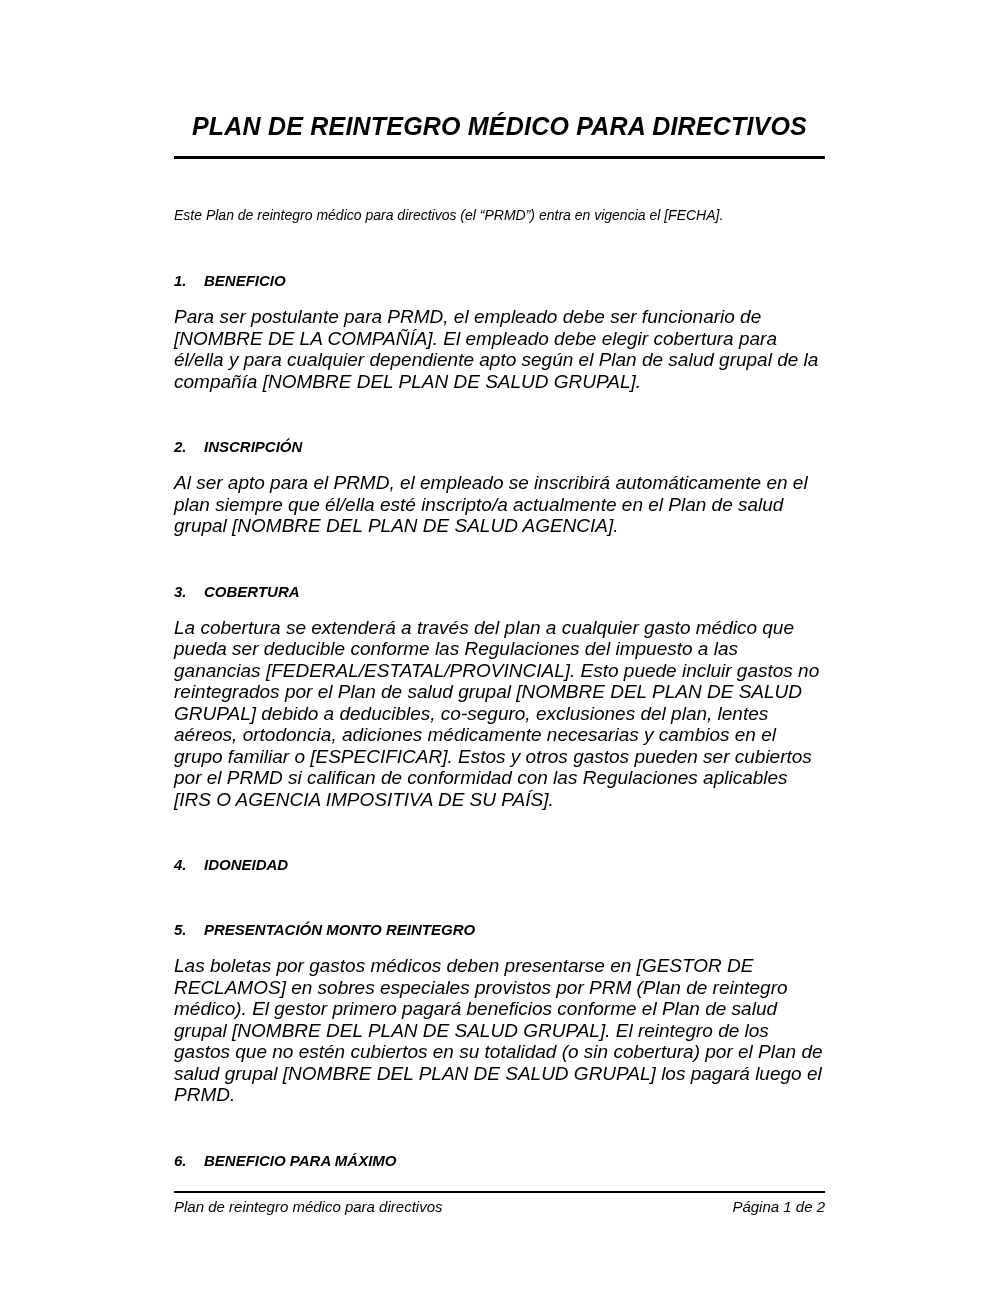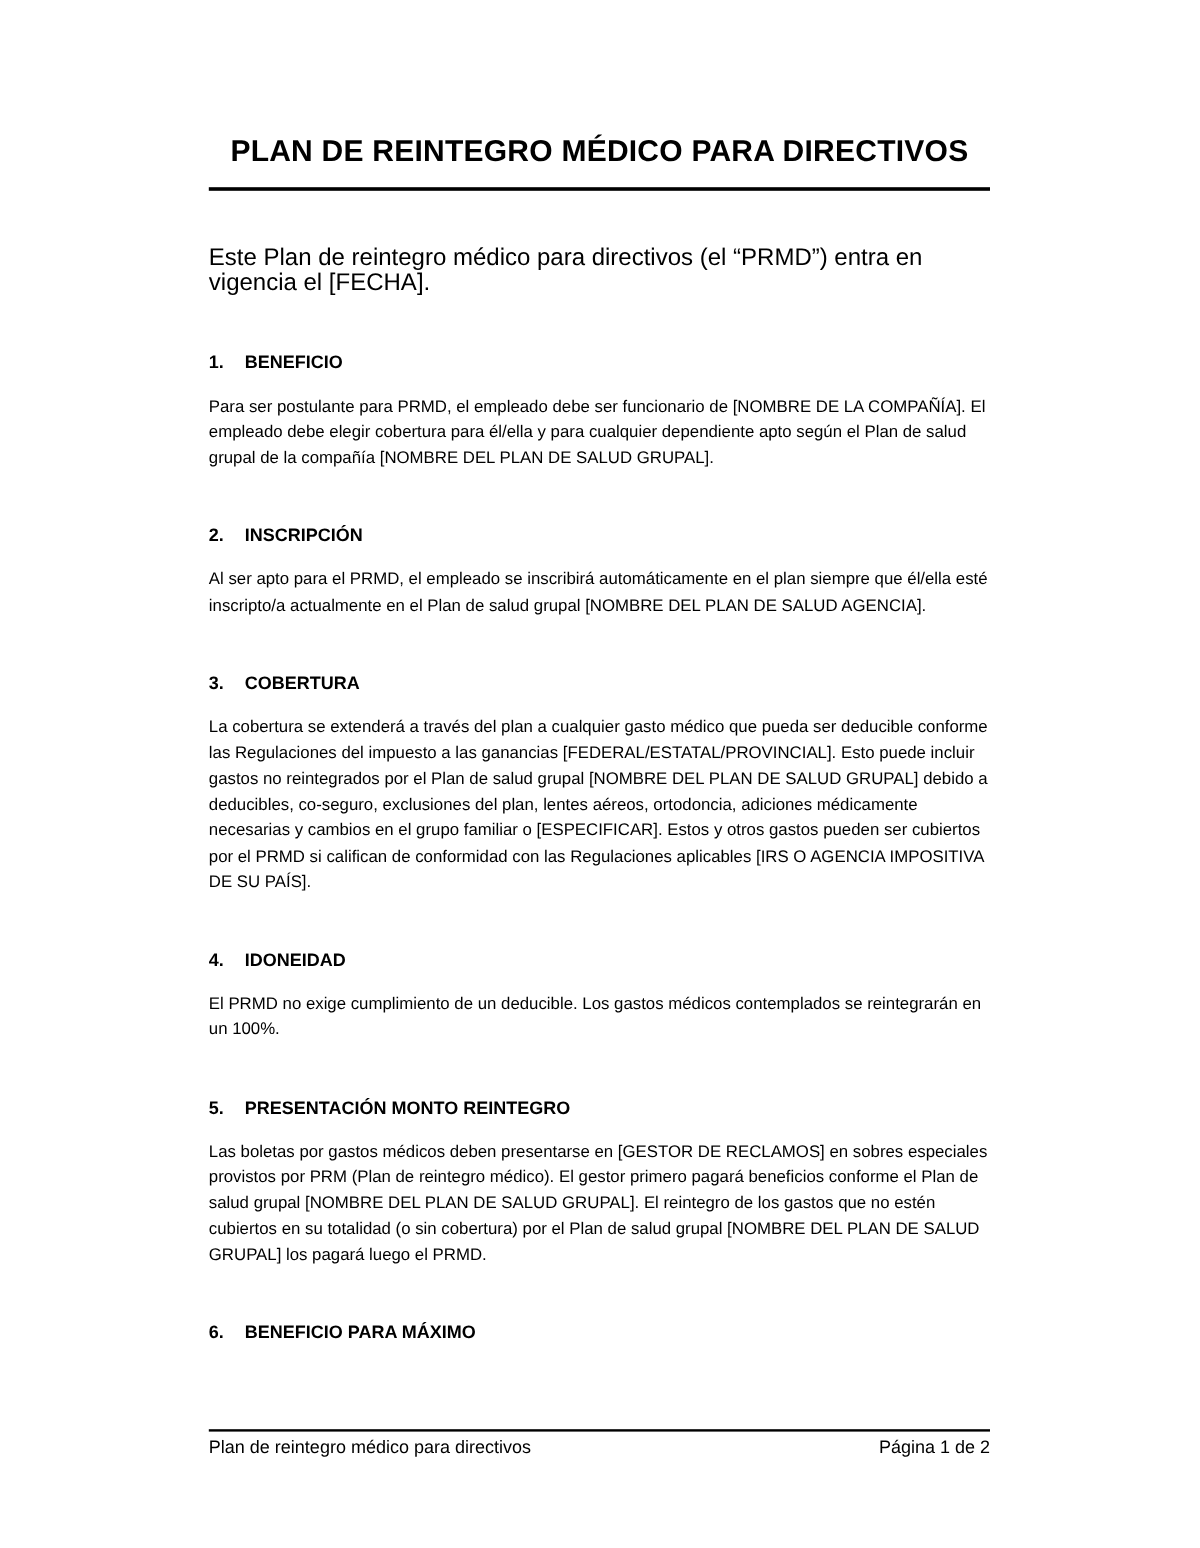--- a/index.html
+++ b/index.html
@@ -11,20 +11,21 @@
     font-family: "Liberation Sans", sans-serif;
     color: #000000;
   }
   .page {
     position: relative;
     width: 888px;
     height: 1290px;
     margin: 0 auto;
     background: #ffffff;
     overflow: hidden;
+    font-style: italic;
   }
   .content {
     position: absolute;
     left: 118px;
     right: 119px;
     top: 0;
   }
   .doc-title {
     margin-top: 112px;
     text-align: center;
@@ -34,40 +35,40 @@
     line-height: 1.15;
   }
   .title-rule {
     border: none;
     border-top: 3px solid #000000;
     margin: 15px 0 0 0;
     height: 0;
   }
   .intro {
     margin-top: 46px;
-    font-size: 20px;
+    font-size: 14px;
     line-height: 21.5px;
   }
   .section {
     margin-top: 44px;
   }
   .section-heading {
     display: flex;
     align-items: baseline;
     font-size: 15px;
     font-weight: bold;
     line-height: 21px;
   }
   .section-number {
     flex: none;
     width: 30px;
   }
   .section-body {
     margin-top: 15px;
-    font-size: 14px;
+    font-size: 19px;
     line-height: 21.5px;
   }
   .footer {
     position: absolute;
     left: 118px;
     right: 119px;
     top: 1191px;
     border-top: 2px solid #000000;
     padding-top: 3px;
     display: flex;
@@ -111,21 +112,20 @@
       <span>COBERTURA</span>
     </div>
     <p class="section-body">La cobertura se extenderá a través del plan a cualquier gasto médico que pueda ser deducible conforme las Regulaciones del impuesto a las ganancias [FEDERAL/ESTATAL/PROVINCIAL]. Esto puede incluir gastos no reintegrados por el Plan de salud grupal [NOMBRE DEL PLAN DE SALUD GRUPAL] debido a deducibles, co-seguro, exclusiones del plan, lentes aéreos, ortodoncia, adiciones médicamente necesarias y cambios en el grupo familiar o [ESPECIFICAR]. Estos y otros gastos pueden ser cubiertos por el PRMD si califican de conformidad con las Regulaciones aplicables [IRS O AGENCIA IMPOSITIVA DE SU PAÍS].</p>
   </div>
 
   <div class="section">
     <div class="section-heading">
       <span class="section-number">4.</span>
       <span>IDONEIDAD</span>
     </div>
-    <p class="section-body">El PRMD no exige cumplimiento de un deducible. Los gastos médicos contemplados se reintegrarán en un 100%.</p>
   </div>
 
   <div class="section">
     <div class="section-heading">
       <span class="section-number">5.</span>
       <span>PRESENTACIÓN MONTO REINTEGRO</span>
     </div>
     <p class="section-body">Las boletas por gastos médicos deben presentarse en [GESTOR DE RECLAMOS] en sobres especiales provistos por PRM (Plan de reintegro médico). El gestor primero pagará beneficios conforme el Plan de salud grupal [NOMBRE DEL PLAN DE SALUD GRUPAL]. El reintegro de los gastos que no estén cubiertos en su totalidad (o sin cobertura) por el Plan de salud grupal [NOMBRE DEL PLAN DE SALUD GRUPAL] los pagará luego el PRMD.</p>
   </div>
 

